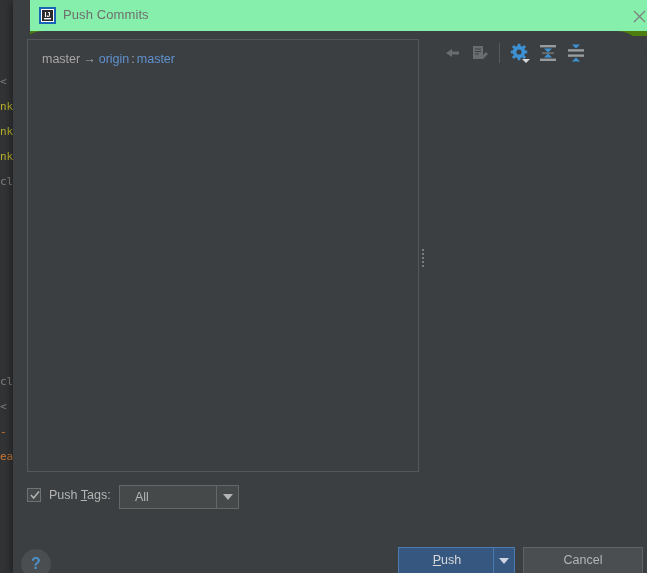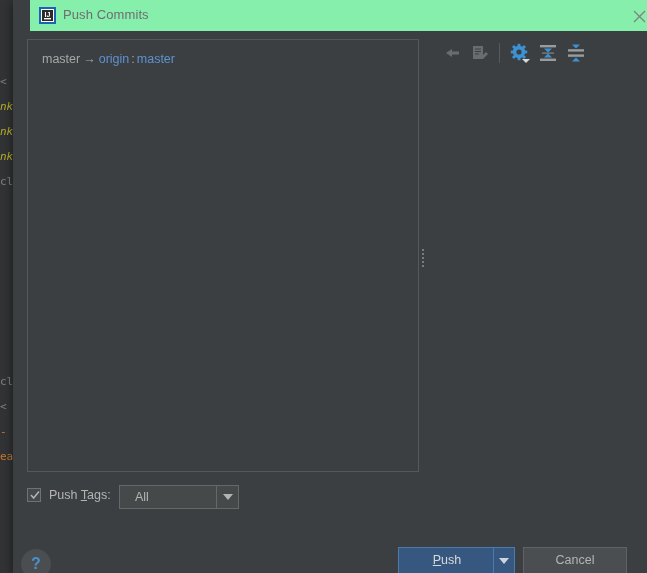--- a/index.html
+++ b/index.html
@@ -31,21 +31,21 @@
     left: 0; top: 0;
     width: 647px; height: 573px;
     font-family: "DejaVu Sans Mono", monospace;
     font-size: 11px;
     line-height: 19px;
     white-space: pre;
     color: #a9b7c6;
   }
   #ide-editor-text div { height: 19px; }
   .kw-orange { color: #cc7832; }
-  .kw-yellow { color: #bbb529; font-style: italic; }
+  .kw-yellow { color: #bbb529; }
   .kw-gray   { color: #808080; }
   .kw-plain  { color: #a9b7c6; }
   #ide-right-panel-edge {
     position: absolute;
     left: 632px; top: 30px;
     width: 1px; height: 543px;
     background: #4a4d4f;
   }
   #ide-right-strip {
     position: absolute;
@@ -108,20 +108,21 @@
     width: 13px; height: 13px;
   }
 
   
   #dialog-body {
     position: absolute;
     left: 0; top: 31px;
     width: 634px;
     height: 542px;
     background: #3c3f41;
+    border-radius: 31px;
   }
 
   
   #commit-toolbar {
     position: absolute;
     left: 414px; top: 8px;
     width: 204px; height: 28px;
   }
   .toolbar-button {
     position: absolute;
@@ -305,21 +306,21 @@
     position: absolute;
     left: 5px; top: 10px;
     border-left: 5px solid transparent;
     border-right: 5px solid transparent;
     border-top: 6px solid #cdd6e0;
     width: 0; height: 0;
   }
   #cancel-button {
     position: absolute;
     left: 510px; top: 516px;
-    width: 104px; height: 27px;
+    width: 120px; height: 27px;
     background: #4a4e50;
     border: 1px solid #5f6365;
     box-sizing: border-box;
     cursor: pointer;
   }
   #cancel-button-label {
     position: absolute;
     left: 0; top: 5px;
     width: 100%;
     text-align: center;

